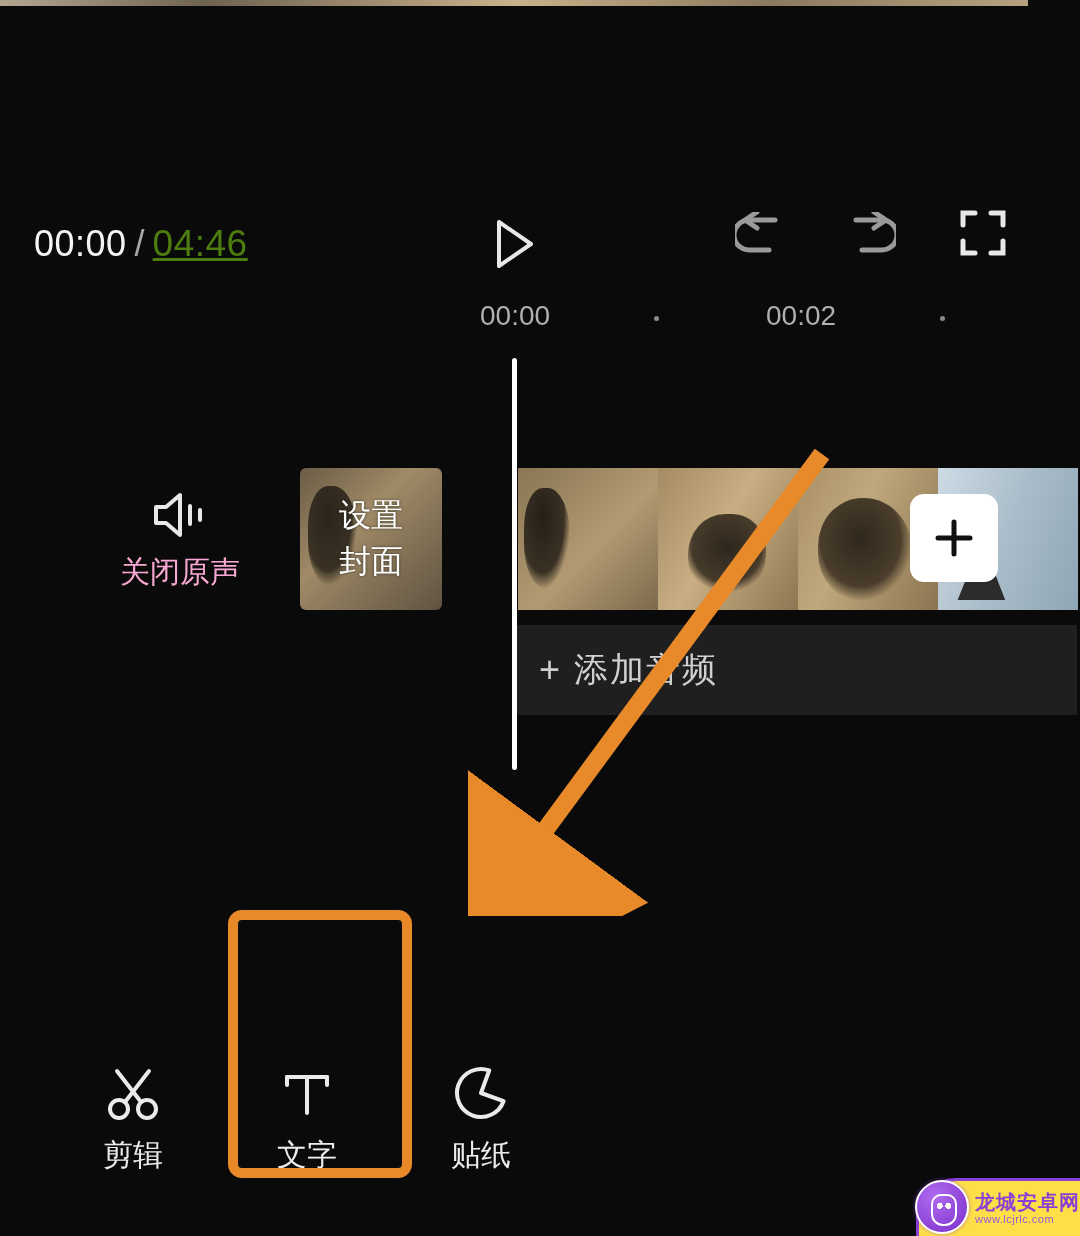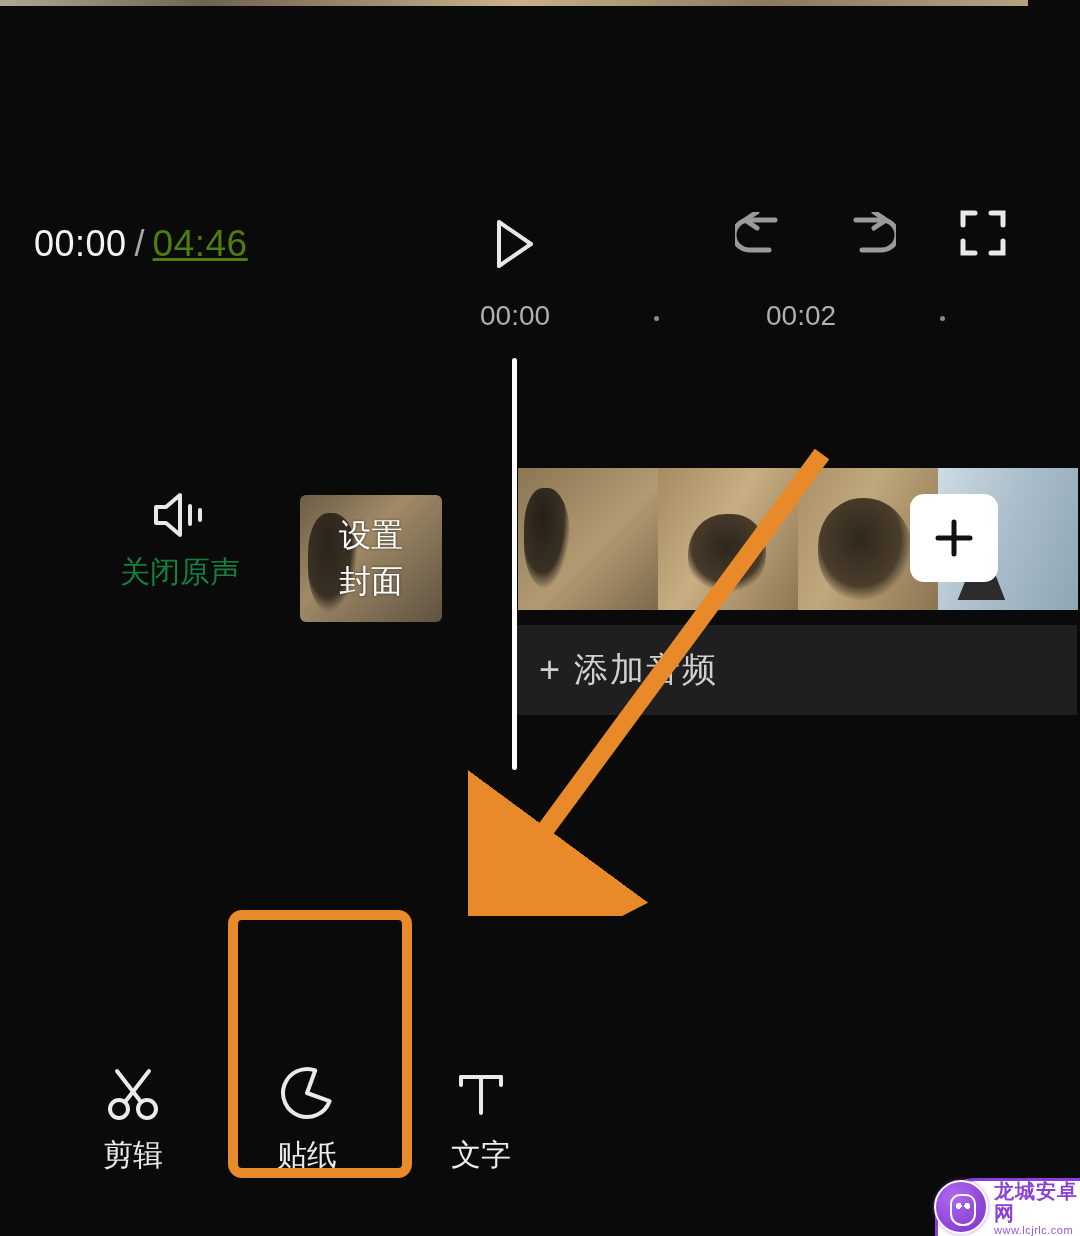--- a/index.html
+++ b/index.html
@@ -49,36 +49,35 @@
 
   
   .mute-orig {
     position: absolute;
     left: 120px; top: 492px;
     display: flex;
     flex-direction: column;
     align-items: center;
     gap: 14px;
   }
-  .mute-orig .label { font-size: 30px; color: #15803d; }
+  .mute-orig .label { font-size: 30px; color: #f9a8d4; }
 
   
   .cover-thumb {
     position: absolute;
     left: 300px; top: 468px;
-    width: 142px; height: 127px;
+    width: 142px; height: 142px;
     border-radius: 6px;
     overflow: hidden;
     background: linear-gradient(135deg, #6b5c45 0%, #a08a67 40%, #5f5341 100%);
     display: flex;
     flex-direction: column;
     align-items: center;
     justify-content: center;
     gap: 2px;
-    margin-top: 27px;
   }
   .cover-thumb::before{
     content:"";
     position:absolute;
     left:8px; top:18px;
     width:50px; height:100px;
     background: radial-gradient(ellipse at 40% 30%, #2b241c 0%, #3a3124 55%, rgba(0,0,0,0) 70%);
     border-radius: 40% 50% 45% 45%;
   }
   .cover-thumb span { font-size: 32px; color: #fff; z-index: 1; text-shadow: 0 0 3px rgba(0,0,0,0.6);}
@@ -176,22 +175,22 @@
 
   
   .watermark {
     position: absolute;
     right: 0; bottom: 0;
     width: 182px; height: 100px;
   }
   .wm-pill {
     position: absolute;
     right: 0; bottom: 0;
-    width: 145px; height: 58px;
-    background: #ffffff;
+    width: 164px; height: 58px;
+    background: #fde047;
     border: 3px solid #8a3fd6;
     border-right: none;
     border-bottom: none;
     border-top-left-radius: 40px;
     display: flex;
     align-items: center;
     padding-left: 56px;
     gap: 2px;
   }
   .wm-text1 { font-size: 20px; color: #8a3fd6; font-weight: 600; letter-spacing: 1px; }
@@ -297,30 +296,30 @@
   <div class="tool">
     <svg width="56" height="56" viewBox="0 0 56 56">
       <circle cx="14" cy="44" r="9" fill="none" stroke="#eaeaea" stroke-width="4"></circle>
       <circle cx="42" cy="44" r="9" fill="none" stroke="#eaeaea" stroke-width="4"></circle>
       <path d="M20 37 L44 6 M36 37 L12 6" stroke="#eaeaea" stroke-width="4" stroke-linecap="round"></path>
     </svg>
     <span class="t-label">剪辑</span>
   </div>
   <div class="tool">
     <svg width="56" height="56" viewBox="0 0 56 56">
-      <path d="M28 4 A24 24 0 1 0 52 28 L28 28 Z" fill="none" stroke="#eaeaea" stroke-width="4" stroke-linejoin="round" transform="rotate(20 28 28)"></path>
-    </svg>
-    <span class="t-label">贴纸</span>
-  </div>
-  <div class="tool">
-    <svg width="56" height="56" viewBox="0 0 56 56">
       <path d="M8 12 L48 12 M28 12 L28 48" stroke="#eaeaea" stroke-width="4" stroke-linecap="round"></path>
       <path d="M8 12 L8 20 M48 12 L48 20" stroke="#eaeaea" stroke-width="4" stroke-linecap="round"></path>
     </svg>
     <span class="t-label">文字</span>
+  </div>
+  <div class="tool">
+    <svg width="56" height="56" viewBox="0 0 56 56">
+      <path d="M28 4 A24 24 0 1 0 52 28 L28 28 Z" fill="none" stroke="#eaeaea" stroke-width="4" stroke-linejoin="round" transform="rotate(20 28 28)"></path>
+    </svg>
+    <span class="t-label">贴纸</span>
   </div>
 </div>
 
 <div class="hl-rect"></div>
 <svg class="hl-arrow" viewBox="0 0 380 470">
   <defs>
     <marker id="ahead" markerWidth="14" markerHeight="14" refX="4" refY="7" orient="auto">
       <path d="M0 0 L14 7 L0 14 Z" fill="#e88a2a"></path>
     </marker>
   </defs>

